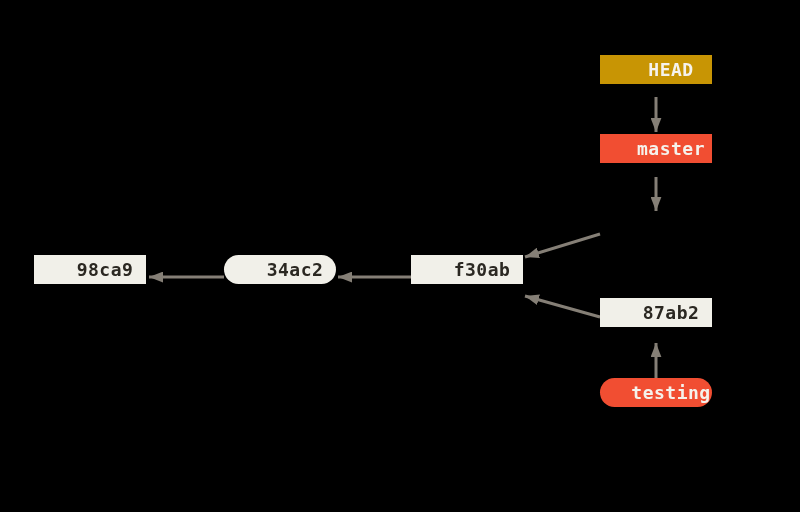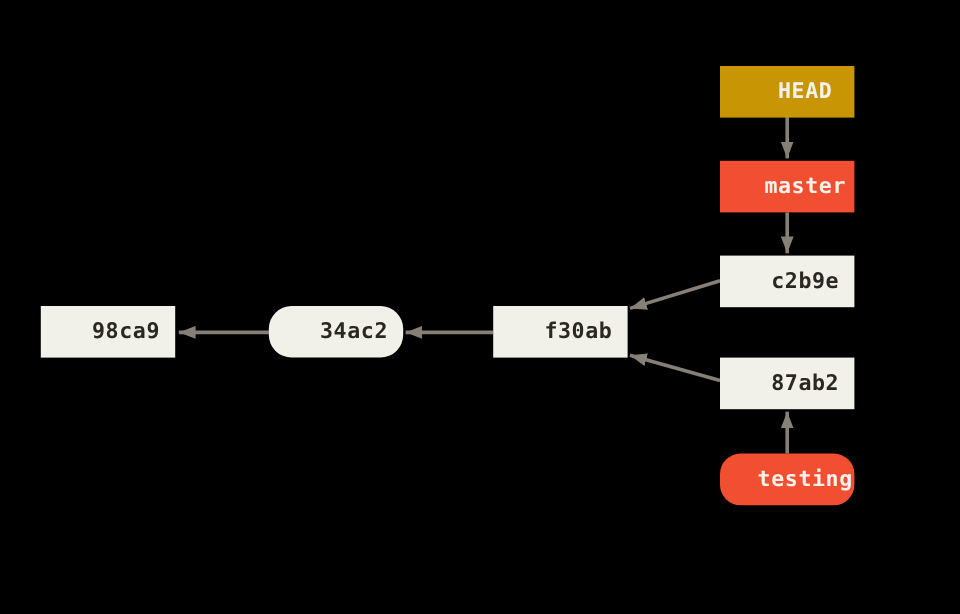--- a/index.html
+++ b/index.html
@@ -20,21 +20,21 @@
     display: block;
   }
   .edge {
     stroke: var(--arrow, #857f76);
     stroke-width: 3;
     fill: none;
   }
   .arrowhead { fill: var(--arrow, #857f76); }
   .node {
     position: absolute;
-    width: 112px; height: 43px;
+    width: 112px; height: 29px;
     display: flex; align-items: center; justify-content: center;
     font: bold 18px "DejaVu Sans Mono", "Liberation Mono", monospace;
     letter-spacing: 0.5px;
     box-sizing: border-box;
     padding-left: 30px;
   }
   .kind-head   { background: var(--head-fill, #c89504);   color: var(--light-text, #f5f2ec); }
   .kind-branch { background: var(--branch-fill, #f14e32); color: var(--light-text, #f5f2ec); }
   .kind-commit { background: var(--commit-fill, #f1f0e9); color: var(--dark-text, #2b2822); }
   .nHEAD    { left: 600px; top: 55px;  }
@@ -63,21 +63,20 @@
     <line class="edge" x1="600" y1="234" x2="525" y2="257" marker-end="url(#arrow)"></line>
     <line class="edge" x1="600" y1="317" x2="525" y2="296" marker-end="url(#arrow)"></line>
     <line class="edge" x1="411" y1="277" x2="338" y2="277" marker-end="url(#arrow)"></line>
     <line class="edge" x1="224" y1="277" x2="149" y2="277" marker-end="url(#arrow)"></line>
   </svg>
 
   <div class="node kind-head nHEAD">HEAD</div>
 
   <div class="node kind-branch nmaster">master</div>
 
-  <div class="node kind-commit nc2b9e">c2b9e</div>
 
   <div class="node kind-commit nf30ab">f30ab</div>
 
   <div class="node kind-commit n34ac2">34ac2</div>
 
   <div class="node kind-commit n98ca9">98ca9</div>
 
   <div class="node kind-commit n87ab2">87ab2</div>
 
   <div class="node kind-branch ntesting">testing</div>

